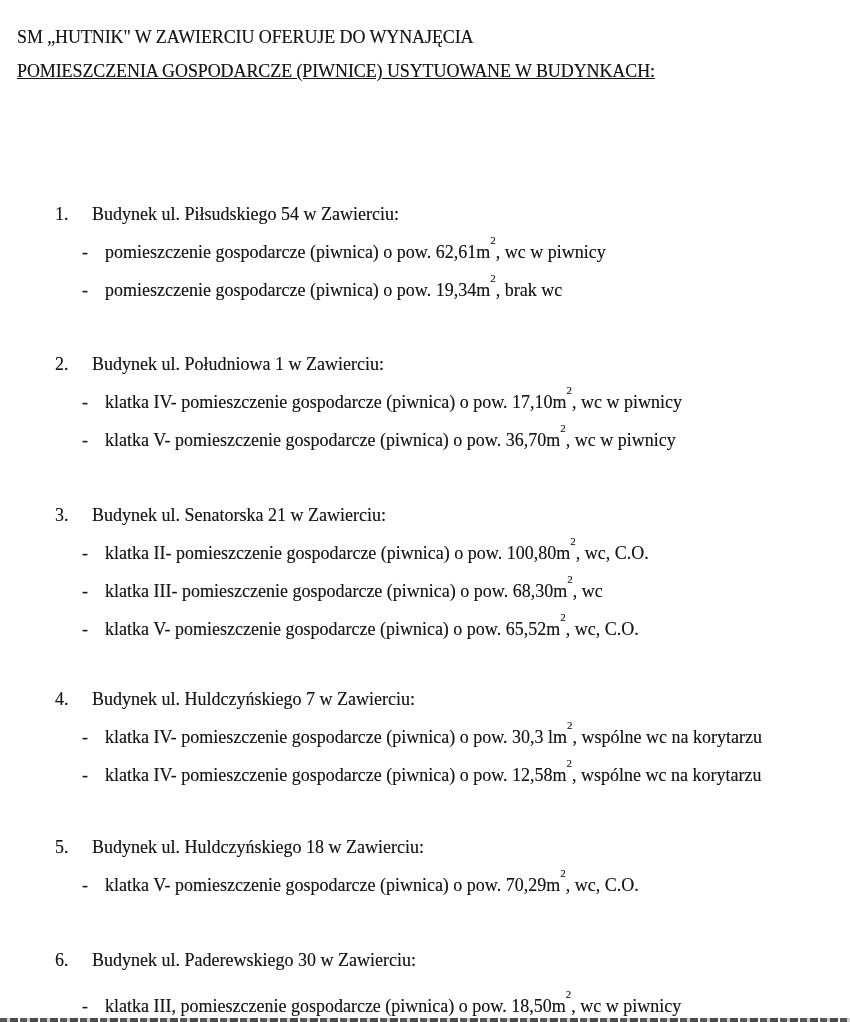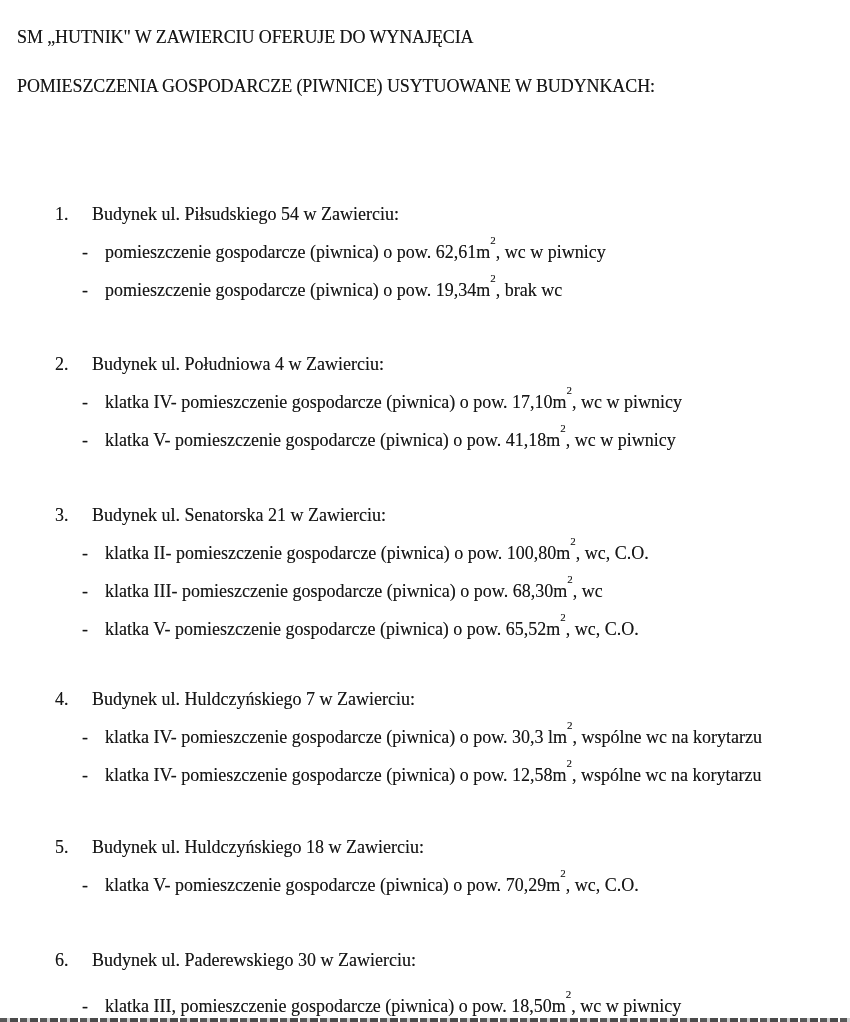--- a/index.html
+++ b/index.html
@@ -18,21 +18,21 @@
     position: absolute;
     top: 25px;
     left: 17px;
     right: 10px;
   }
   .header-line {
     line-height: 25px;
     letter-spacing: -0.1px;
     white-space: nowrap;
   }
-  .header-line + .header-line { margin-top: 24px; }
+  .header-line + .header-line { margin-top: 9px; text-decoration: underline; }
   .section { position: absolute; left: 0; right: 0; }
   .section-heading {
     display: flex;
     padding-left: 55px;
     line-height: 25px;
     white-space: nowrap;
   }
   .section-number { width: 37px; flex: 0 0 37px; }
   .bullet {
     display: flex;
@@ -92,29 +92,29 @@
     </div>
     <div class="bullet">
       <span class="dash">-</span>
       <span class="btext"><span>pomieszczenie gospodarcze (piwnica) o pow. 19,34m</span><sup class="sq">2</sup><span>, brak wc</span></span>
     </div>
   </div>
 
   <div id="sec1" class="section">
     <div class="section-heading">
       <span class="section-number">2.</span>
-      <span class="section-title">Budynek ul. Południowa 4 w Zawierciu:</span>
+      <span class="section-title">Budynek ul. Południowa 1 w Zawierciu:</span>
     </div>
     <div class="bullet">
       <span class="dash">-</span>
       <span class="btext"><span>klatka IV- pomieszczenie gospodarcze (piwnica) o pow. 17,10m</span><sup class="sq">2</sup><span>, wc w piwnicy</span></span>
     </div>
     <div class="bullet">
       <span class="dash">-</span>
-      <span class="btext"><span>klatka V- pomieszczenie gospodarcze (piwnica) o pow. 41,18m</span><sup class="sq">2</sup><span>, wc w piwnicy</span></span>
+      <span class="btext"><span>klatka V- pomieszczenie gospodarcze (piwnica) o pow. 36,70m</span><sup class="sq">2</sup><span>, wc w piwnicy</span></span>
     </div>
   </div>
 
   <div id="sec2" class="section">
     <div class="section-heading">
       <span class="section-number">3.</span>
       <span class="section-title">Budynek ul. Senatorska 21 w Zawierciu:</span>
     </div>
     <div class="bullet">
       <span class="dash">-</span>

